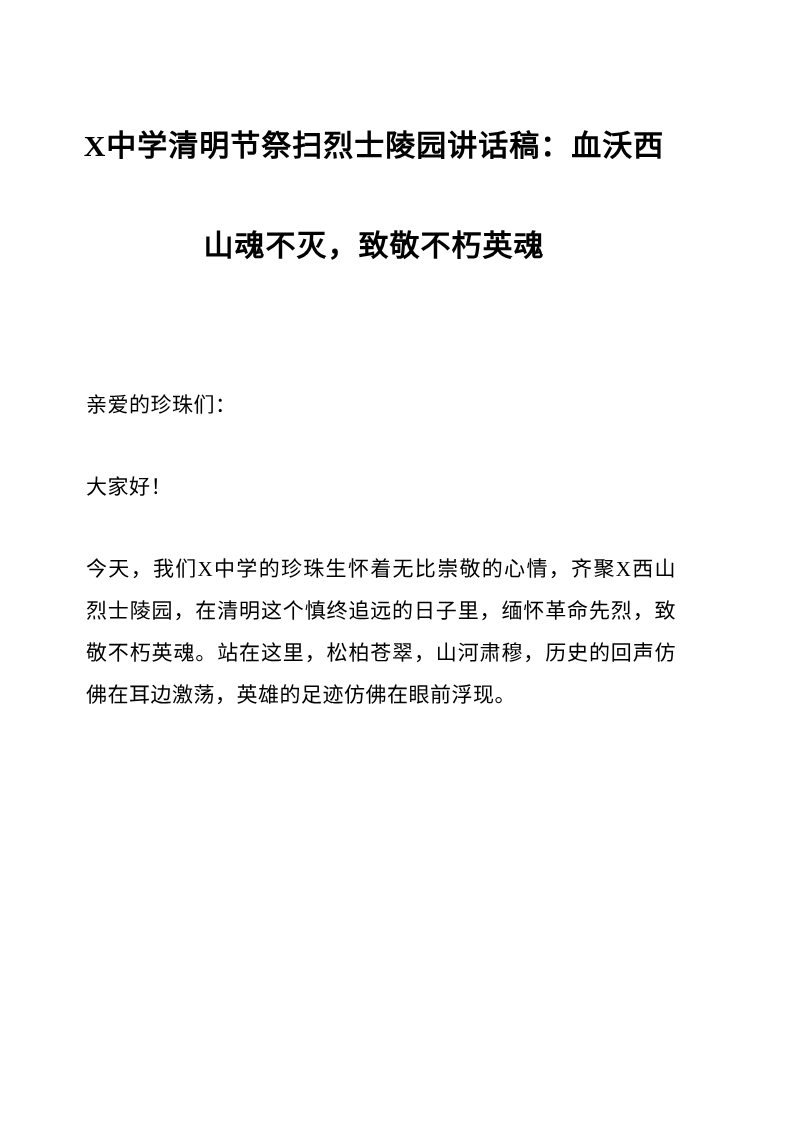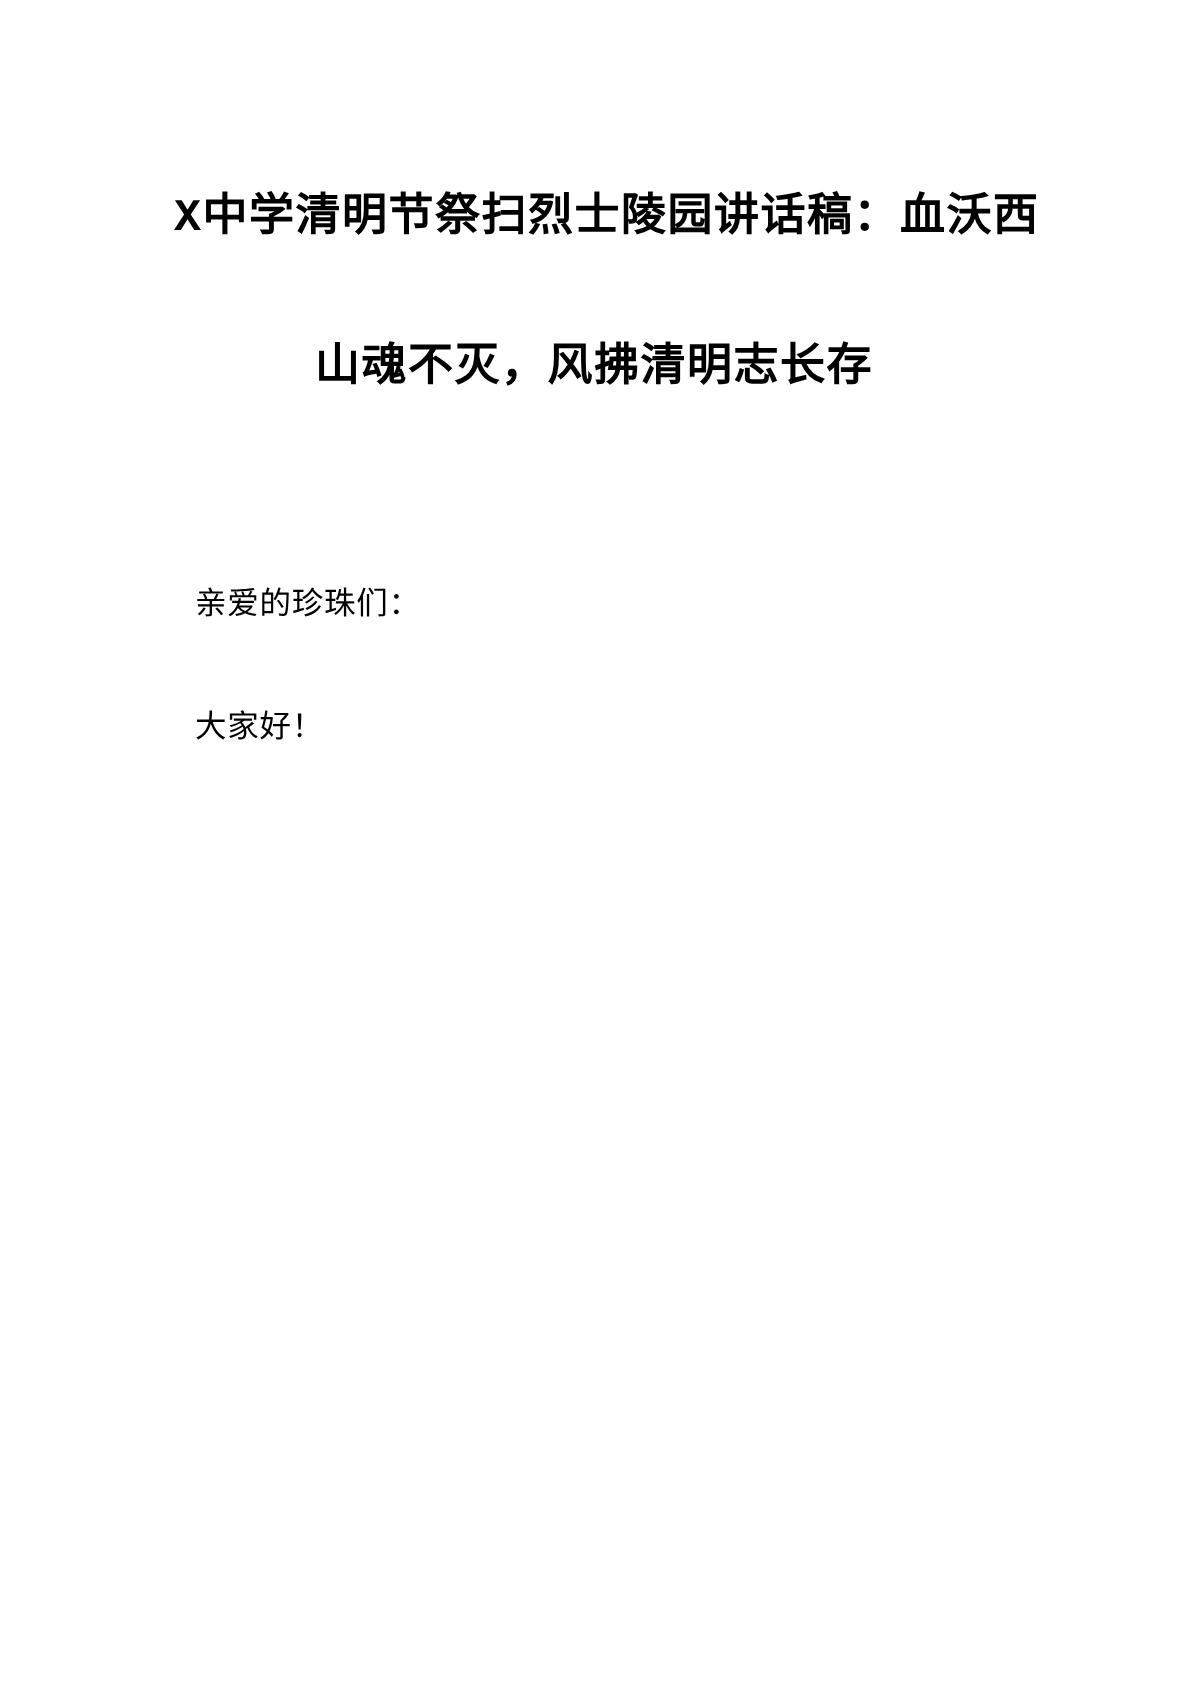--- a/index.html
+++ b/index.html
@@ -12,23 +12,23 @@
     padding: 0;
     background: #ffffff;
   }
   .page {
     position: relative;
     width: 793px;
     height: 788px;
     margin: 0 auto;
     background: var(--page-bg, #ffffff);
     color: var(--text-color, #000000);
-    font-family: Liberation Mono, monospace;
+    font-family: Liberation Serif, serif;
     overflow: hidden;
-    padding: 96px 117px 0 116px;
+    padding: 96px 117px 0 72px;
   }
   .doc-title {
     margin: 0 0 88px 0;
     font-size: 30px;
     font-weight: 700;
     line-height: 100px;
     text-align: center;
     letter-spacing: 1px;
     color: var(--text-color, #000000);
   }
@@ -47,22 +47,23 @@
     color: var(--text-color, #000000);
   }
 </style>
 </head>
 <body>
 
 <div class="page">
 
   <h1 class="doc-title">
     <span class="title-line">X中学清明节祭扫烈士陵园讲话稿：血沃西</span>
-    <span class="title-line">山魂不灭，风拂清明志长存</span>
+    <span class="title-line">山魂不灭，致敬不朽英魂</span>
   </h1>
 
   <p class="para">亲爱的珍珠们：</p>
 
   <p class="para">大家好！</p>
 
+  <p class="para">今天，我们X中学的珍珠生怀着无比崇敬的心情，齐聚X西山烈士陵园，在清明这个慎终追远的日子里，缅怀革命先烈，致敬不朽英魂。站在这里，松柏苍翠，山河肃穆，历史的回声仿佛在耳边激荡，英雄的足迹仿佛在眼前浮现。</p>
 
 
 </div>
 
 </body></html>

